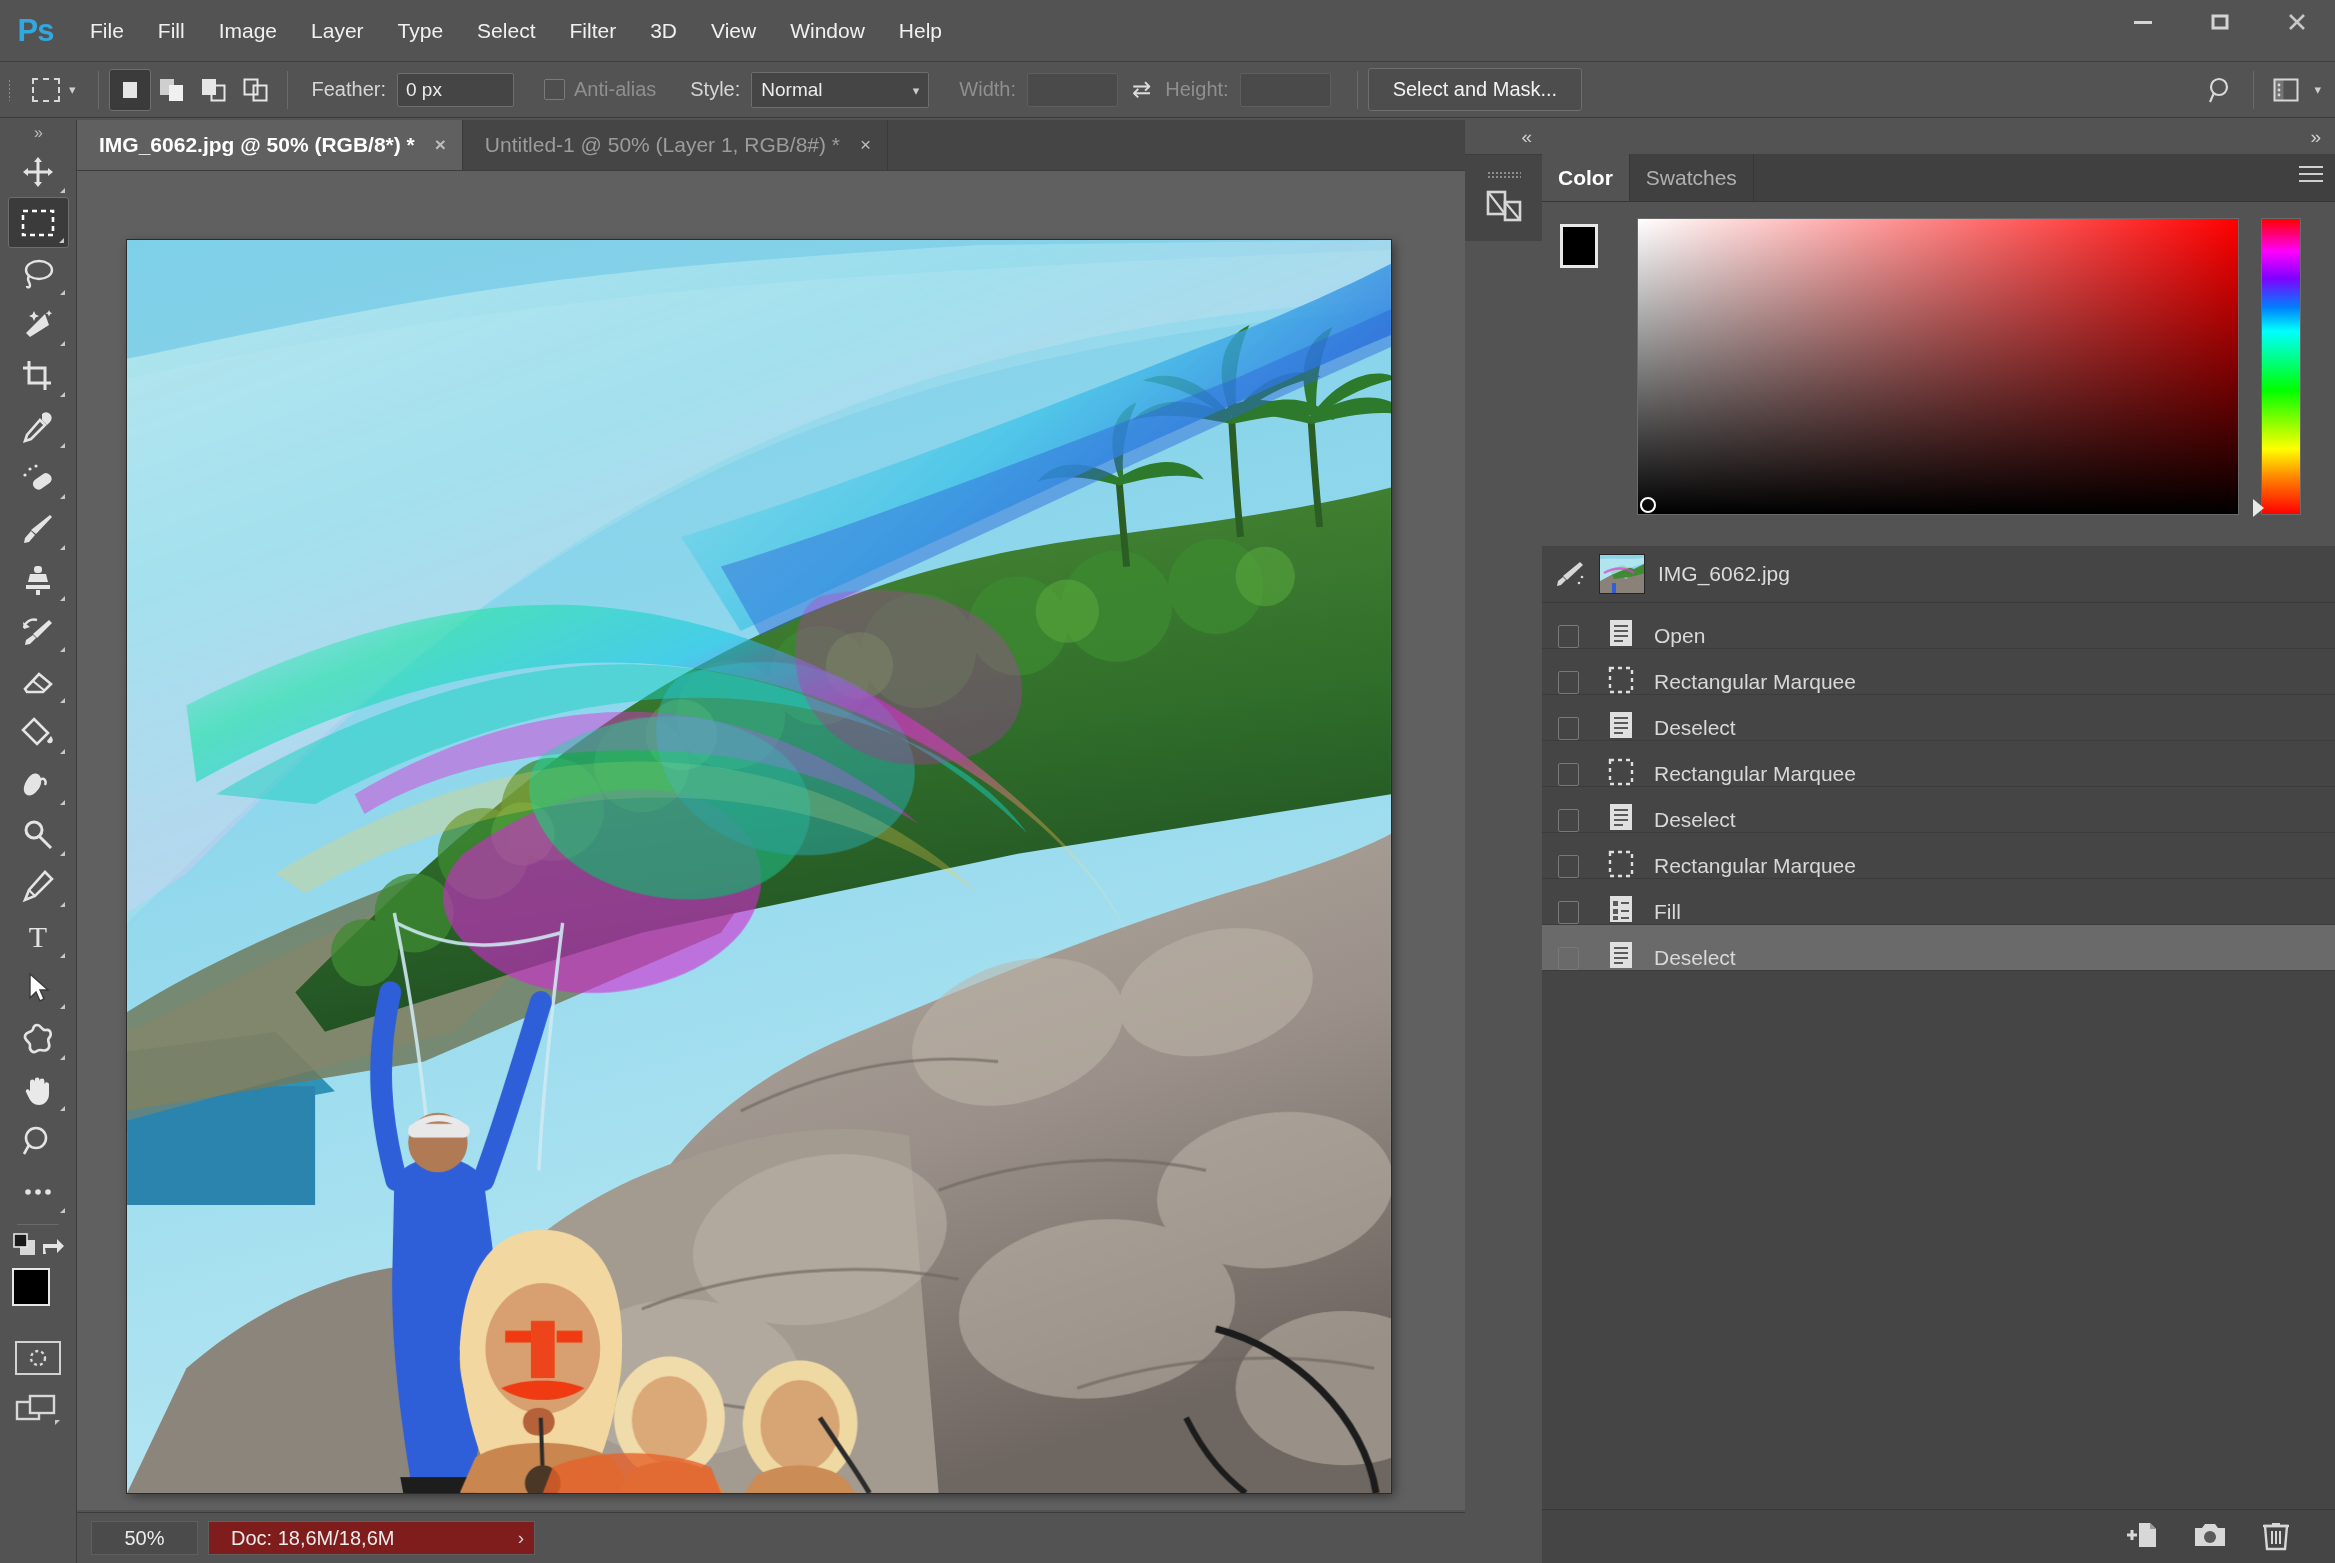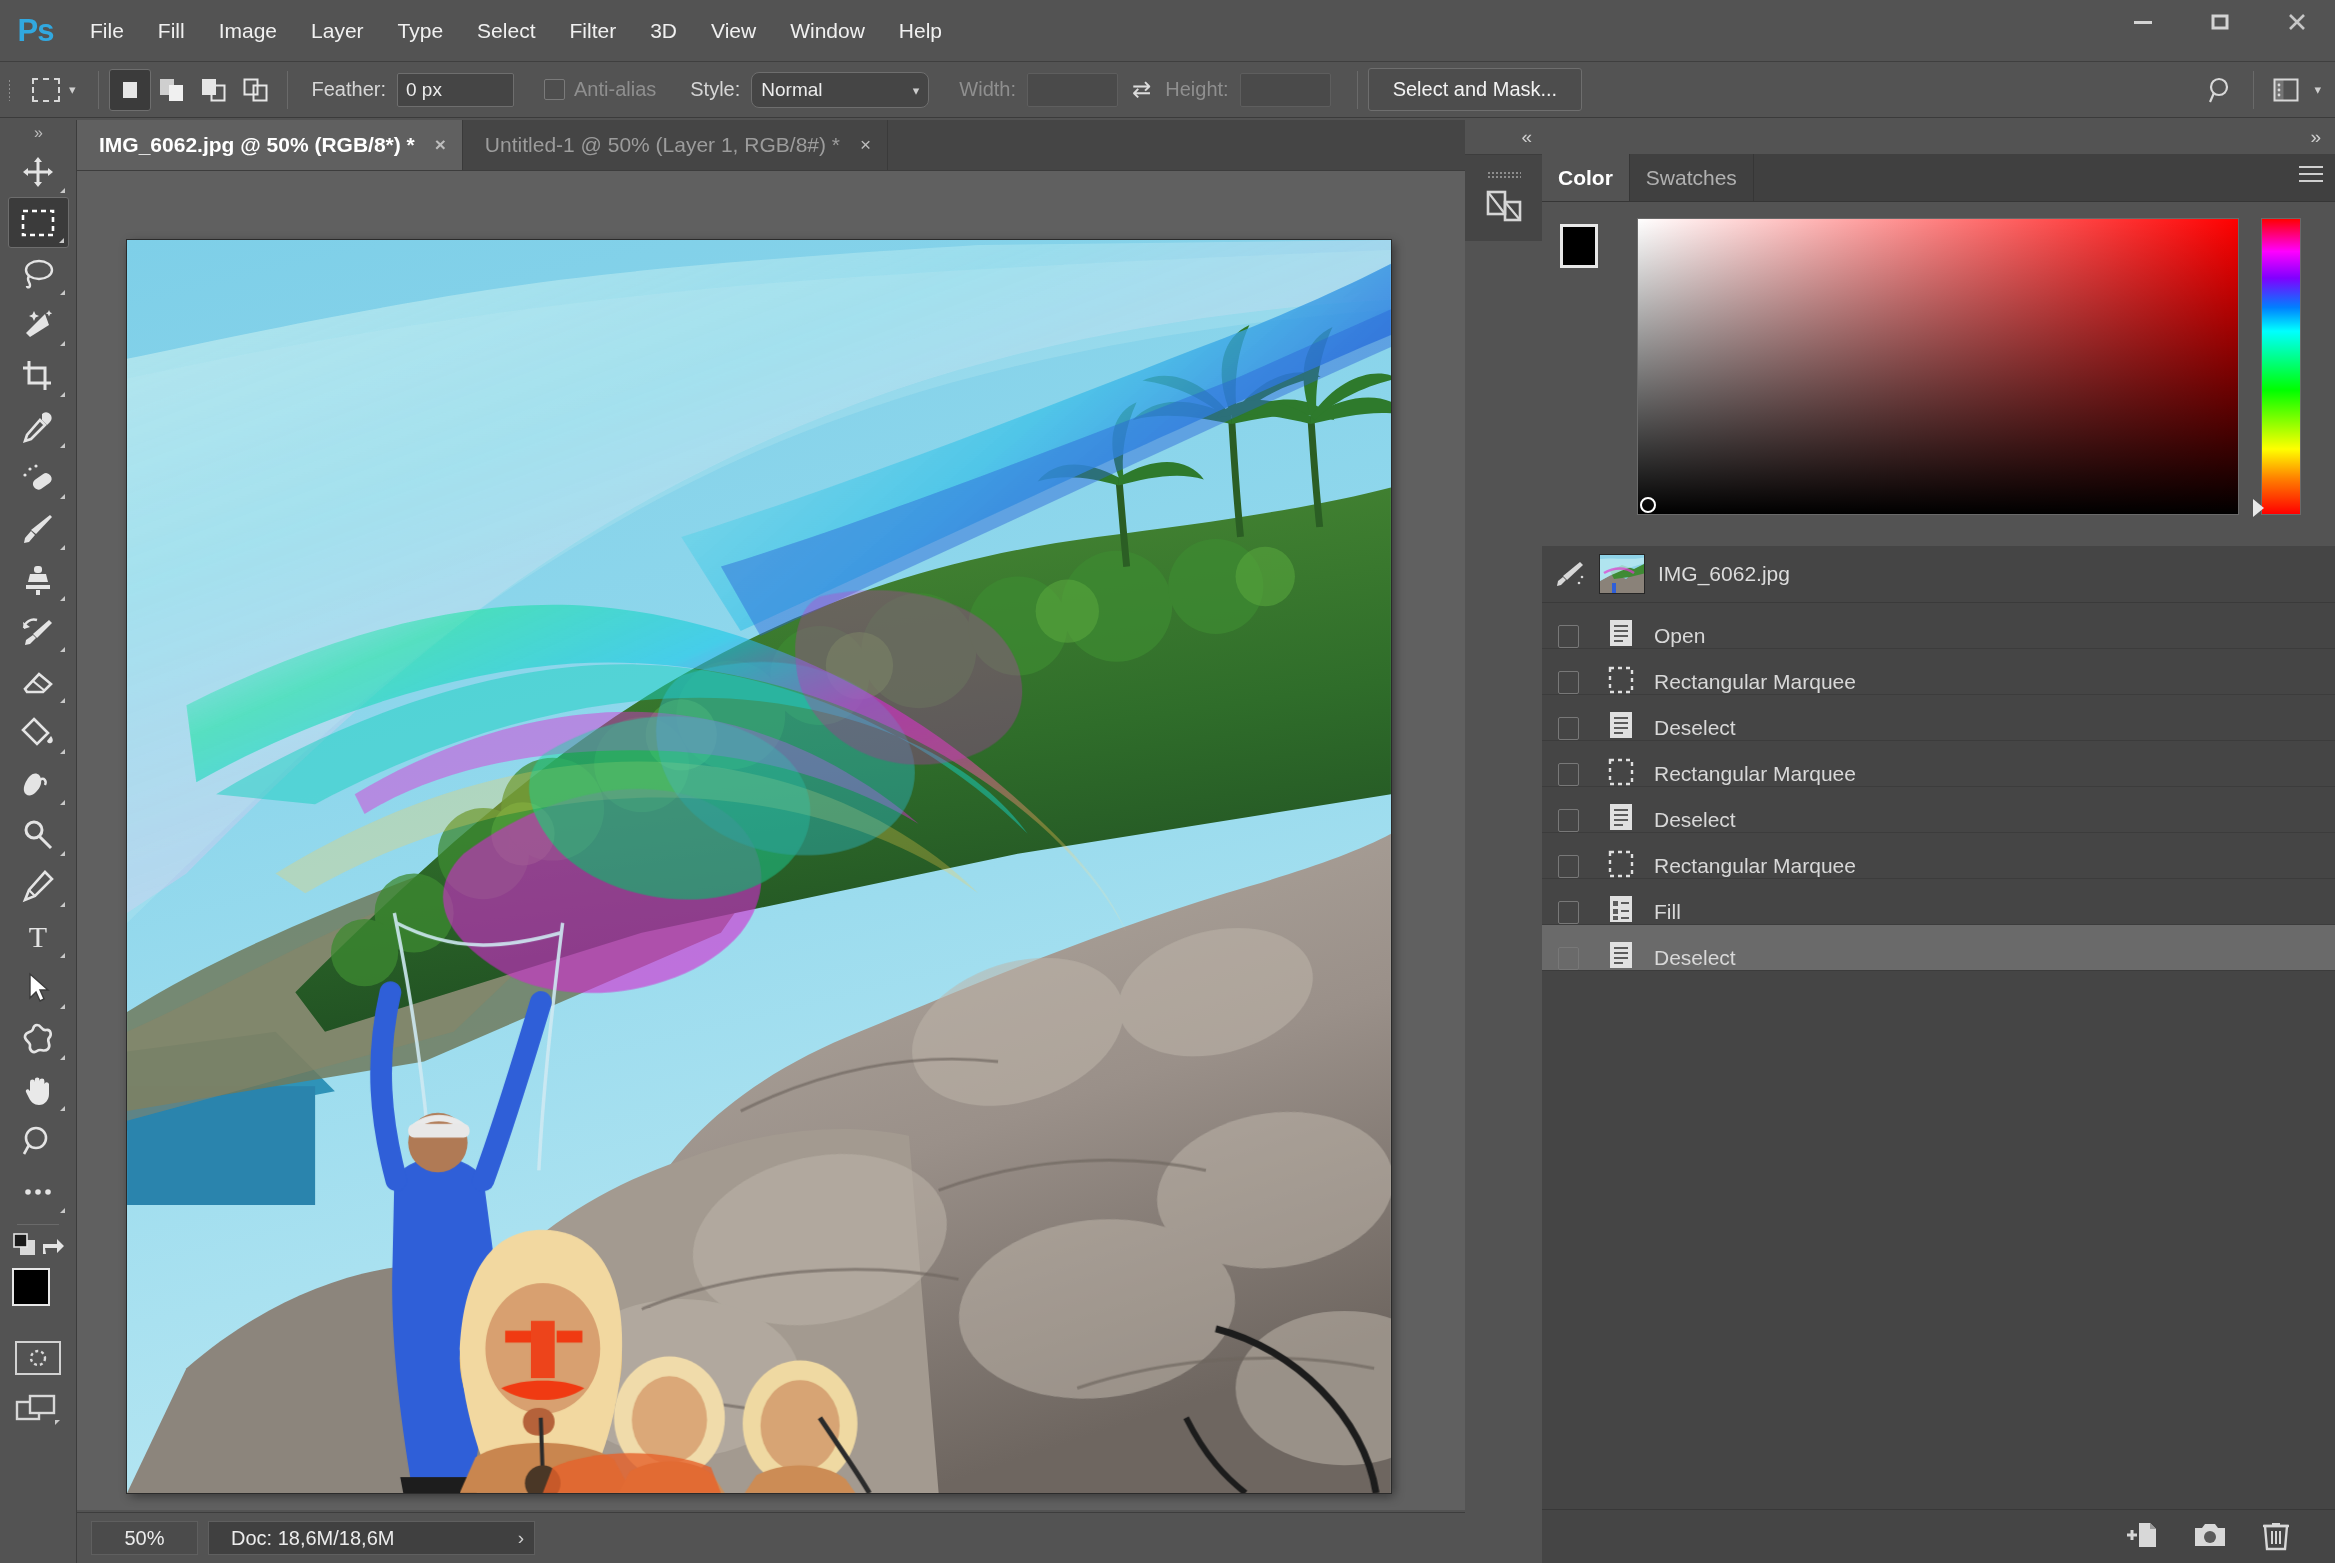--- a/index.html
+++ b/index.html
@@ -72,21 +72,21 @@
   }
   .opt-input.feather { width: 117px; }
   .opt-input.dimbox { width: 91px; background: #4a4a4a; border-color:#5e5e5e; }
   .chk {
     width: 21px; height: 21px; border: 1px solid #7a7a7a; background: #4e4e4e;
     border-radius: 2px; margin-right: 9px;
   }
   .opt-select-wrap { position: relative; }
   .opt-select {
     appearance: none; -webkit-appearance: none;
-    background: #454545; border: 1px solid #6e6e6e; border-radius: 8px;
+    background: #454545; border: 1px solid #6e6e6e; border-radius: 2px;
     color: #ececec; font-size: 19px; height: 36px; width: 178px;
     padding: 0 28px 0 9px; font-family: "Liberation Sans", sans-serif;
   }
   .opt-select-wrap .sc { position:absolute; right:10px; top:11px; pointer-events:none; color:#ccc; font-size:13px;}
   .swap-icon { color: #dcdcdc; margin: 0 14px; font-size: 23px; }
   .btn-mask {
     background: #4d4d4d; border: 1px solid #6e6e6e; border-radius: 3px;
     color: #f2f2f2; font-size: 20px; padding: 9px 24px; white-space: nowrap;
     font-family: "Liberation Sans", sans-serif;
   }
@@ -144,21 +144,21 @@
     position: absolute; bottom: 0; left: 0; width: 1388px; height: 51px;
     background: #535353; border-top: 1px solid #3d3d3d;
     display: flex; align-items: center;
   }
   .zoombox {
     width: 107px; height: 34px; background: #4b4b4b; border: 1px solid #5f5f5f;
     color: #ececec; font-size: 20px; display:flex; align-items:center; justify-content:center;
     margin-left: 14px;
   }
   .docinfo {
-    height: 34px; background: #404040; border: 1px solid #5f5f5f; margin-left: 10px;
+    height: 34px; background: #7f1d1d; border: 1px solid #5f5f5f; margin-left: 10px;
     color: #ececec; font-size: 20px; display:flex; align-items:center;
     padding: 0 10px 0 22px; min-width: 327px; justify-content: space-between;
   }
   .docinfo .chev { color: #cfcfcf; font-size: 19px; margin-left: 26px;}
 
   
   .strip {
     position: absolute; left: 1465px; top: 120px; width: 77px; height: 1443px;
     background: #535353;
   }

